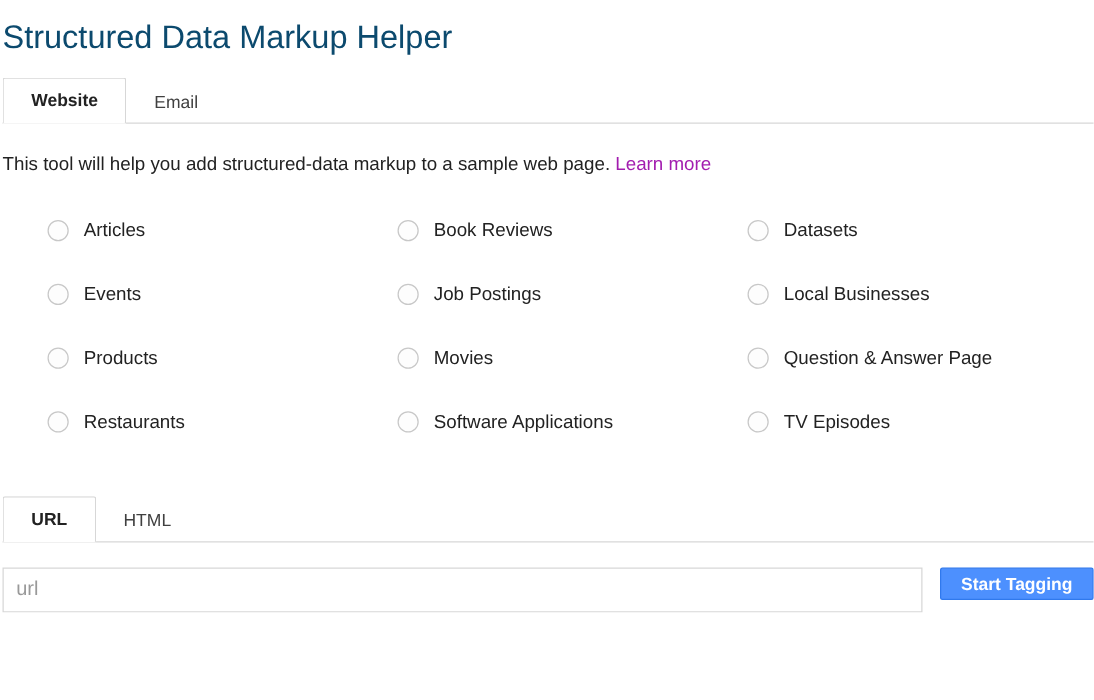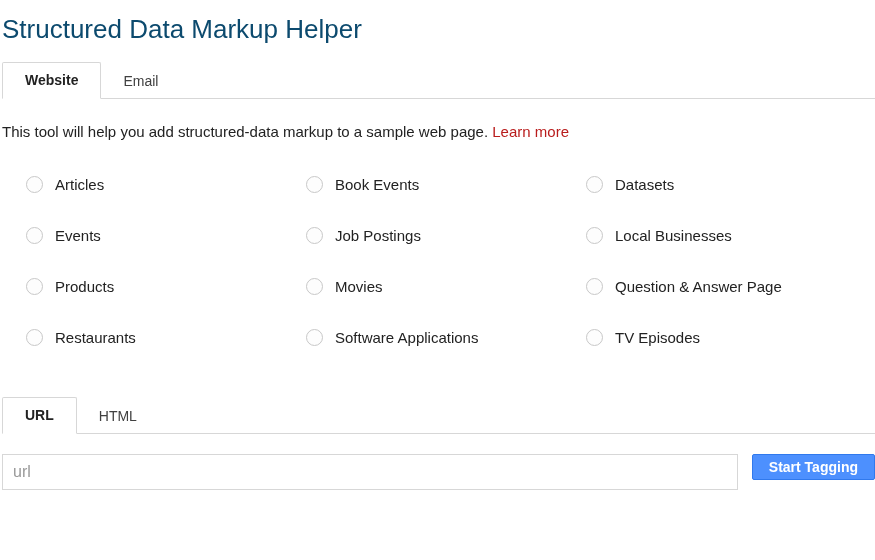--- a/index.html
+++ b/index.html
@@ -37,28 +37,28 @@
       background: #fff;
       border: 1px solid #d7d7d7;
       border-bottom: 1px solid #fff;
       border-radius: 2px 2px 0 0;
     }
     .intro {
       padding: 22px 0 4px 2px;
       font-size: 15px;
       line-height: 1.5;
     }
-    .intro a { color: #b91c1c; text-decoration: none; cursor: pointer; }
+    .intro a { color: #a21caf; text-decoration: none; cursor: pointer; }
     .intro .sub { margin-top: 18px; }
     .grid {
       display: grid;
       grid-template-columns: 280px 280px 280px;
       column-gap: 0;
       row-gap: 34px;
-      padding: 28px 0 4px 26px;
+      padding: 28px 0 4px 38px;
     }
     .radio-item {
       display: flex;
       align-items: center;
       gap: 12px;
       cursor: pointer;
     }
     .radio-circle {
       width: 17px; height: 17px;
       border: 1px solid #c8c8c8;
@@ -119,21 +119,21 @@
   </p>
 </div>
 
 <div class="grid">
   <label class="radio-item">
       <span class="radio-circle"></span>
       <span>Articles</span>
     </label>
   <label class="radio-item">
       <span class="radio-circle"></span>
-      <span>Book Events</span>
+      <span>Book Reviews</span>
     </label>
   <label class="radio-item">
       <span class="radio-circle"></span>
       <span>Datasets</span>
     </label>
   <label class="radio-item">
       <span class="radio-circle"></span>
       <span>Events</span>
     </label>
   <label class="radio-item">

